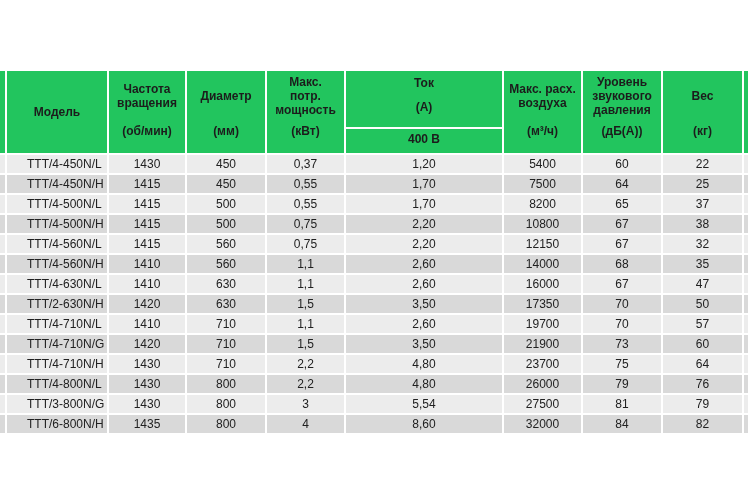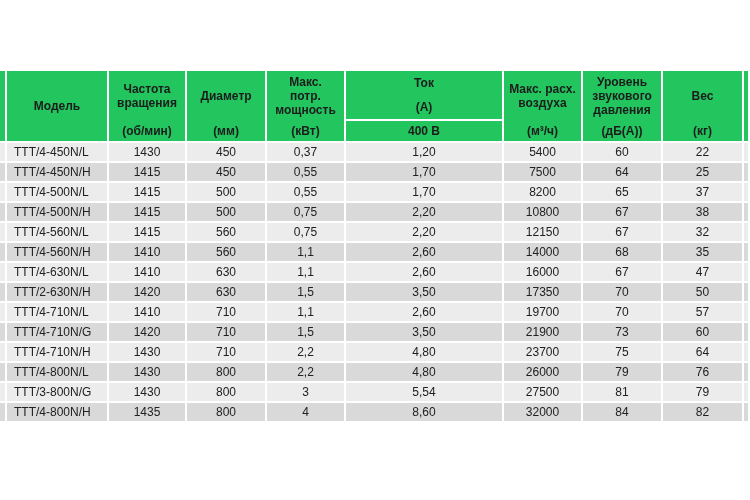--- a/index.html
+++ b/index.html
@@ -19,35 +19,35 @@
   th,td{padding:0;overflow:hidden;}
   thead th{
     background:#22c55e;
     font-weight:bold;
     font-size:12px;
     color:#1c1c1c;
     vertical-align:top;
   }
   tr.h1{height:48px;}
   tr.h2{height:20px;}
-  .h-full{height:70px;display:flex;align-items:center;justify-content:center;text-align:right;}
+  .h-full{height:82px;display:flex;align-items:center;justify-content:center;text-align:right;}
   .h-title{
     height:50px;display:flex;align-items:center;justify-content:center;
     text-align:center;white-space:pre-line;line-height:14px;
   }
   .h-units{height:20px;display:flex;align-items:center;justify-content:center;}
   .tok-inner{
     height:48px;display:flex;flex-direction:column;
     justify-content:space-around;align-items:center;line-height:14px;
   }
   tbody td{
     font-size:12px;color:#212121;text-align:center;
     height:18px;vertical-align:middle;
   }
-  tbody td.model{text-align:left;padding-left:7px;}
+  tbody td.model{text-align:left;padding-left:20px;}
   tr.light td{background:#ececec;}
   tr.dark td{background:#d9d9d9;}
   th.edge,td.edge{padding:0;}
 </style>
 </head>
 <body>
 
 <div class="table-wrap">
   <table>
     <colgroup>
@@ -264,21 +264,21 @@
           <td>800</td>
           <td>3</td>
           <td>5,54</td>
           <td>27500</td>
           <td>81</td>
           <td>79</td>
           <td class="edge"></td>
         </tr>
         <tr class="dark">
           <td class="edge"></td>
-          <td class="model">TTT/4-800N/H</td>
+          <td class="model">TTT/6-800N/H</td>
           <td>1435</td>
           <td>800</td>
           <td>4</td>
           <td>8,60</td>
           <td>32000</td>
           <td>84</td>
           <td>82</td>
           <td class="edge"></td>
         </tr>
       </tbody>

